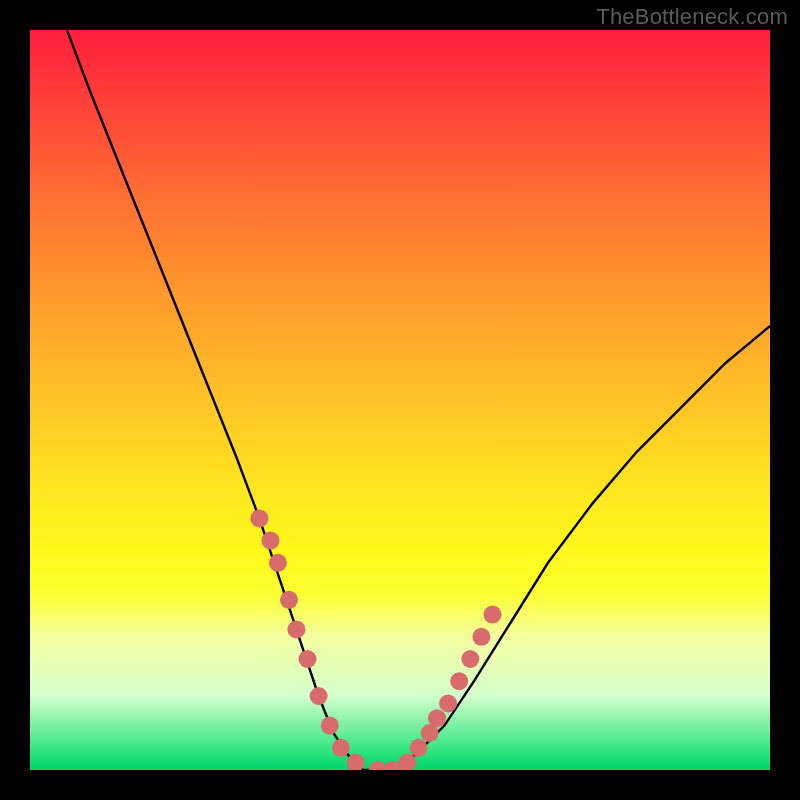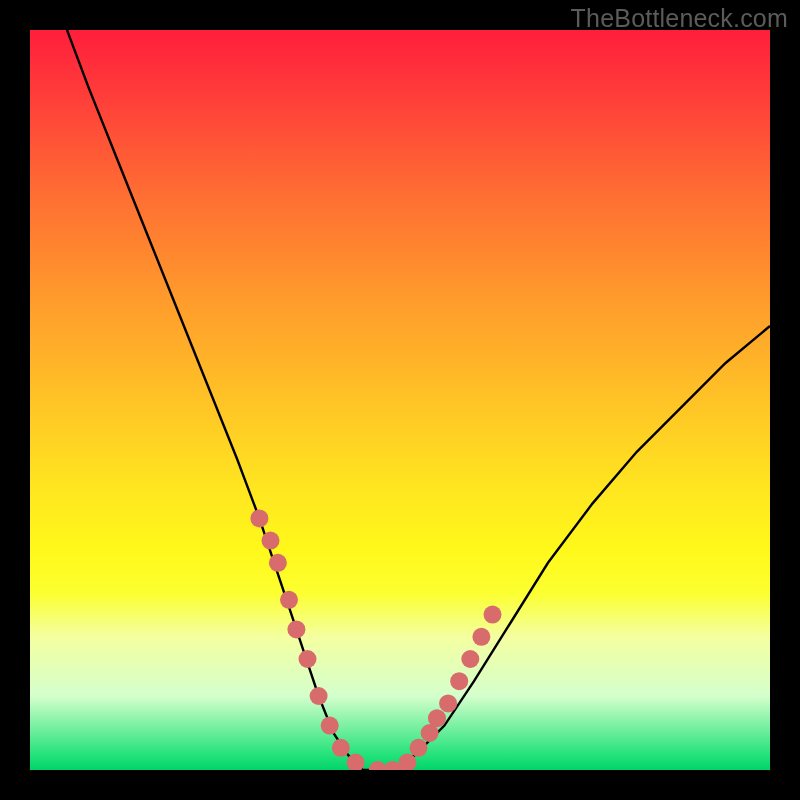--- a/index.html
+++ b/index.html
@@ -45,21 +45,21 @@
   }
   .svg-layer {
     position: absolute;
     inset: 0;
   }
   .watermark {
     position: absolute;
     top: 4px;
     right: 12px;
     color: #5b5b5b;
-    font-size: 25px;
+    font-size: 22px;
     letter-spacing: 0.2px;
     font-weight: 500;
   }
 </style>
 </head>
 <body>
 
 <div class="stage">
 
   <div class="plot-area">

